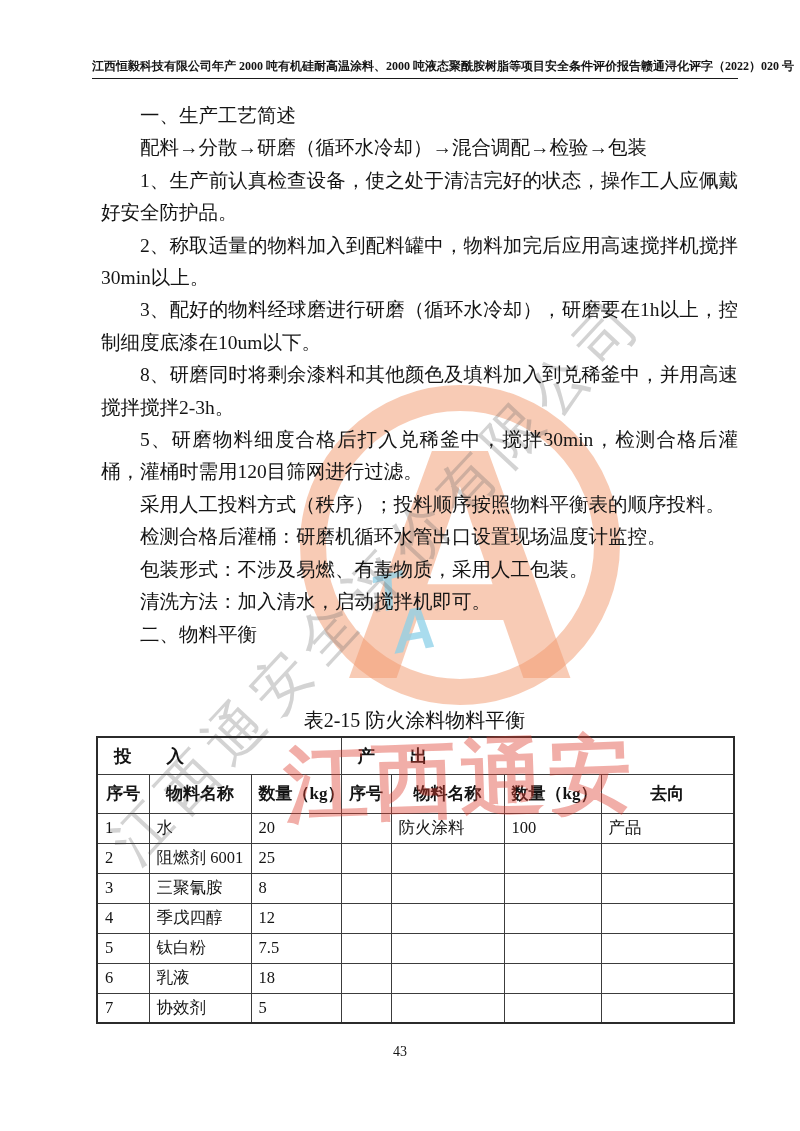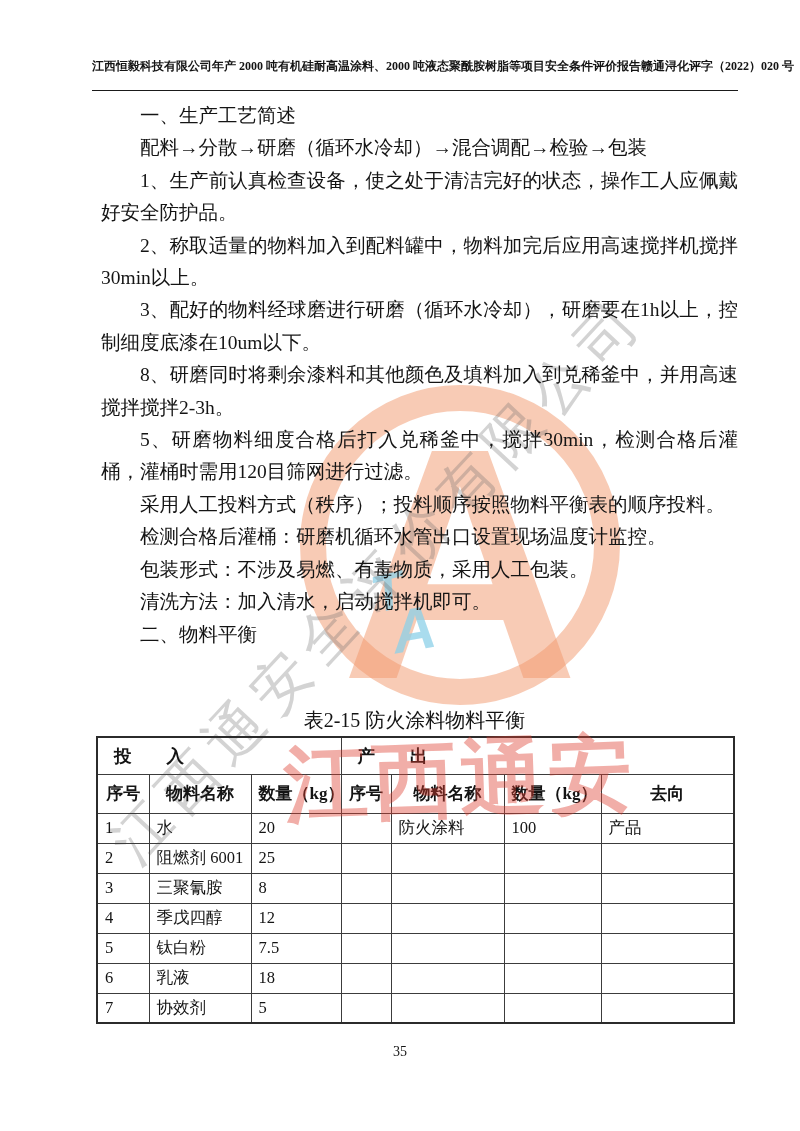--- a/index.html
+++ b/index.html
@@ -6,21 +6,21 @@
   .page{
     position:relative;width:800px;height:1131px;margin:0 auto;
     background:#ffffff;overflow:hidden;color:#141414;
     font-family:"Liberation Serif","DejaVu Serif",serif;
   }
   
   .doc-header{
     position:absolute;left:92px;right:62px;top:58px;
     display:flex;justify-content:space-between;align-items:flex-end;
     font-size:12px;font-weight:bold;white-space:nowrap;
-    border-bottom:1.5px solid #1a1a1a;padding-bottom:15px;
+    border-bottom:1.5px solid #1a1a1a;padding-bottom:3px;
     z-index:3;
     text-align:right;
   }
   
   .content{
     position:absolute;left:101px;top:100px;width:637px;
     font-size:19.5px;line-height:32.4px;text-align:justify;
     z-index:2;
   }
   .content p{margin:0;text-indent:39px;}
@@ -208,15 +208,15 @@
         <td></td>
         <td></td>
         <td></td>
         <td></td>
       </tr>
     </tbody>
   </table>
 
   <div class="wm wm-red">江西通安</div>
 
-  <div class="page-number">35</div>
+  <div class="page-number">43</div>
 
 </div>
 
 </body></html>

